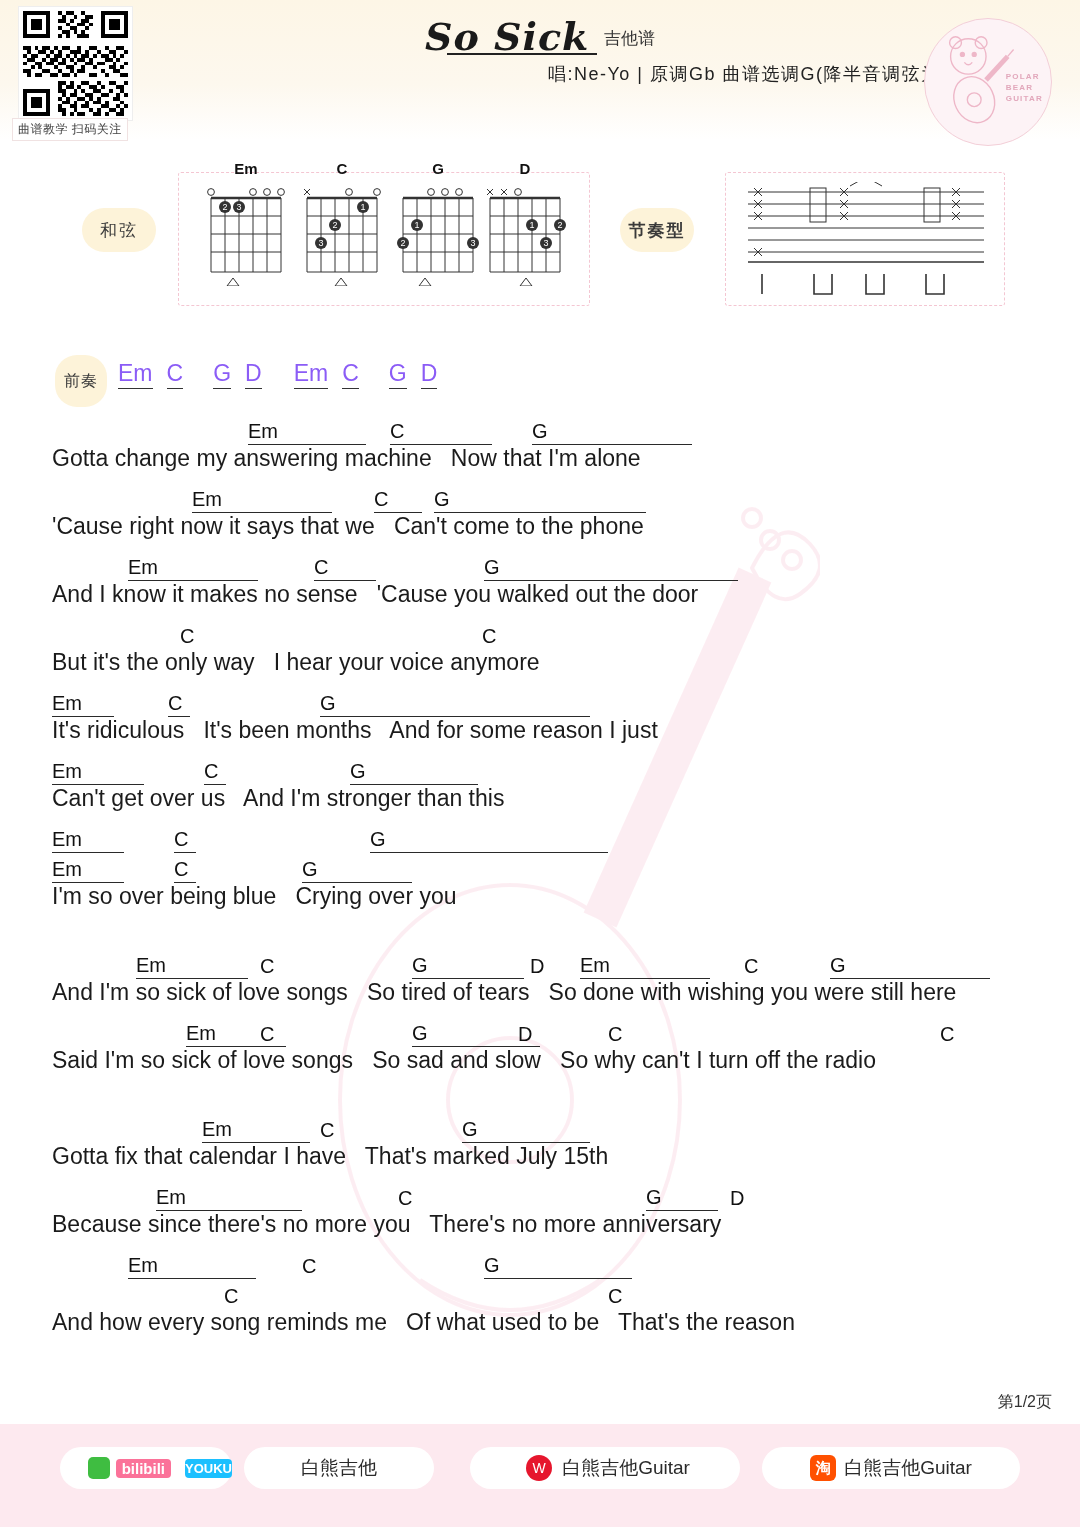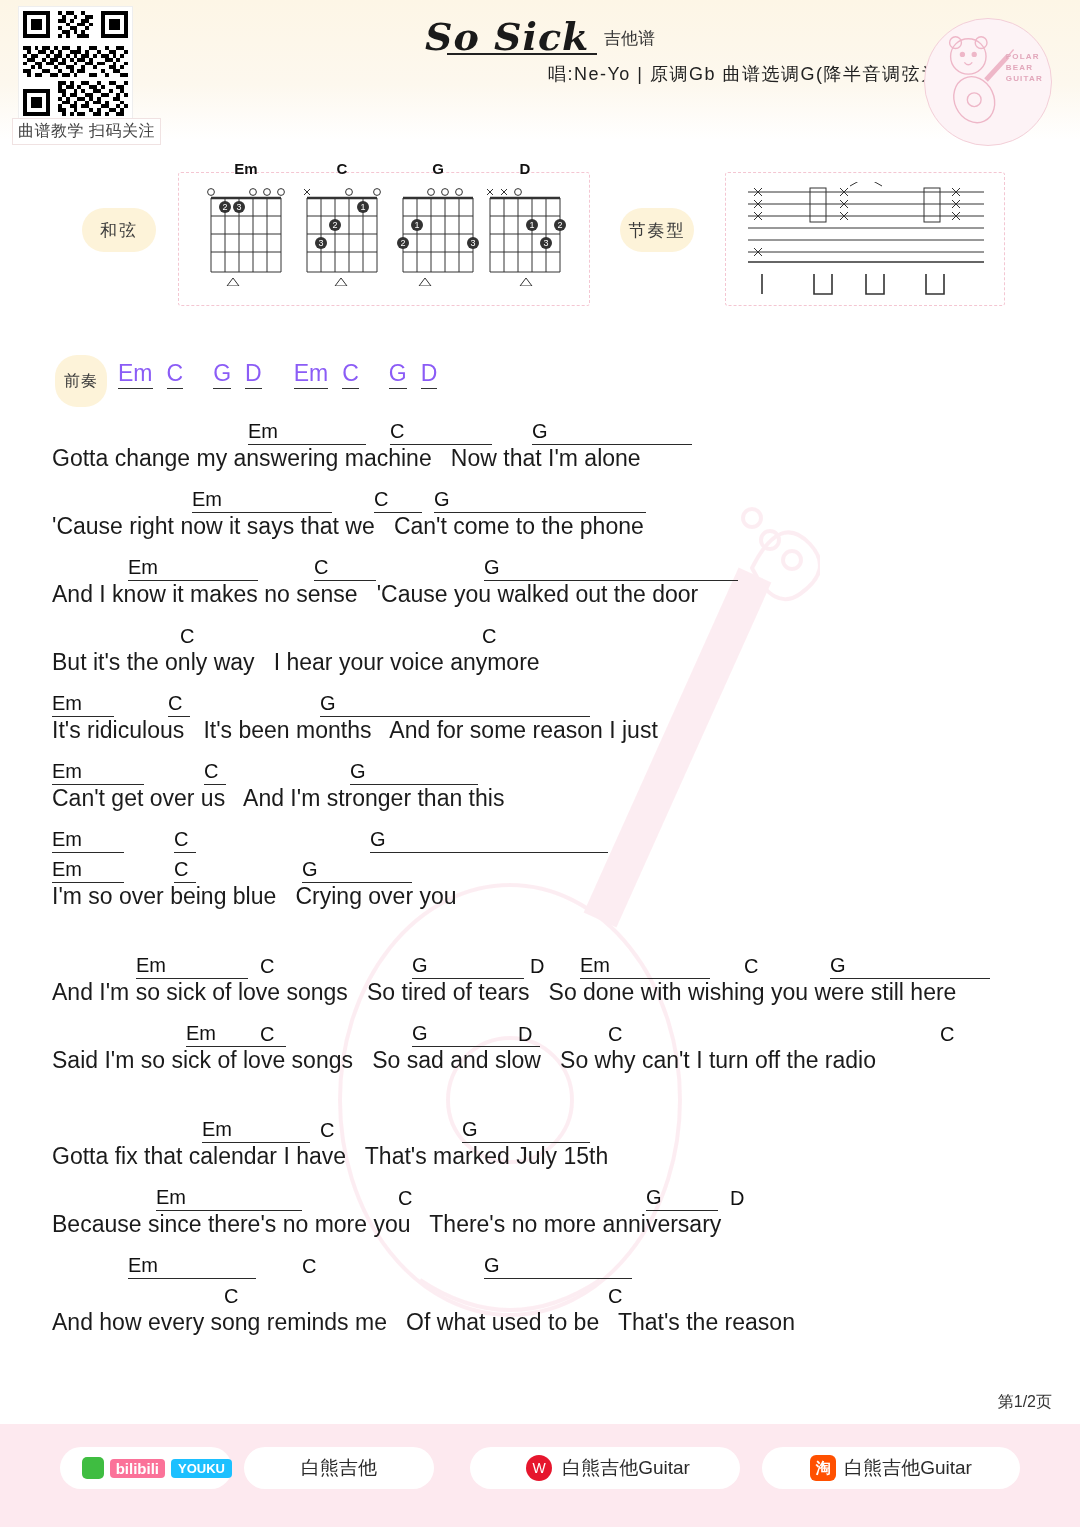--- a/index.html
+++ b/index.html
@@ -18,21 +18,21 @@
     position:absolute; top:0; left:0; width:1080px; height:140px;
     background:linear-gradient(to bottom,#fdf6e6,#fdf8ee 60%,#ffffff);
   }
   .qr-box {
     position:absolute; left:18px; top:6px; width:115px; height:115px;
     background:#fff; border:1px solid #eee;
   }
   .qr-box svg { display:block; }
   .qr-caption {
     position:absolute; left:12px; top:118px;
-    font-size:16px; color:#444; background:#fff;
+    font-size:12px; color:#444; background:#fff;
     border:1px solid #f0e2e2; padding:2px 5px;
     letter-spacing:0.5px;
   }
   .title-wrap { position:absolute; left:0; top:14px; width:1080px; text-align:center; }
   .song-title {
     font-family:"DejaVu Serif", serif;
     font-style:italic; font-weight:bold;
     font-size:38px; color:#1a1a1a; letter-spacing:1px;
   }
   .title-sub {
@@ -47,34 +47,34 @@
     font-size:18px; color:#222; letter-spacing:1.5px;
   }
   .logo-circle {
     position:absolute; right:28px; top:18px; width:128px; height:128px;
     border-radius:50%; border:1.5px solid #f3cfd8; background:#fdf3f6;
   }
   .logo-inner {
     position:absolute; left:0; top:0; width:100%; height:100%;
   }
   .logo-text {
-    position:absolute; right:8px; top:32px;
+    position:absolute; right:8px; top:52px;
     font-size:8px; line-height:11px; color:#e2a7bb; letter-spacing:1.2px;
     text-align:left; font-weight:bold;
   }
 
   
   .pill {
     position:absolute; width:74px; height:44px; border-radius:22px;
     background:#fdf3d9; color:#3a3a3a; font-size:17px;
     display:flex; align-items:center; justify-content:center;
     letter-spacing:2px;
   }
   #pill-chords { left:82px; top:208px; }
-  #pill-rhythm { left:620px; top:208px; }
+  #pill-rhythm { left:620px; top:208px;font-weight:bold; }
   #pill-intro  { left:55px; top:355px; width:52px; height:52px; font-size:16px; letter-spacing:1px;}
 
   .dashed-box {
     position:absolute; border:1.5px dashed #f4c6d2; border-radius:3px;
   }
   #chord-box { left:178px; top:172px; width:412px; height:134px; }
   #rhythm-box { left:725px; top:172px; width:280px; height:134px; }
 
   .chord-diagram { position:absolute; top:186px; }
   .chord-name {
@@ -127,21 +127,21 @@
     position:absolute; top:23px; height:42px; border-radius:21px;
     background:#ffffff; display:flex; align-items:center;
     font-size:19px; color:#2a2a2a;
   }
   #f1 { left:60px; width:172px; justify-content:flex-end; gap:6px; }
   #f2 { left:244px; width:190px; justify-content:center; }
   #f3 { left:470px; width:270px; justify-content:center; gap:10px; padding-left:6px;}
   #f4 { left:762px; width:258px; justify-content:center; gap:8px; }
   .badge-wx { width:22px; height:22px; border-radius:5px; background:#3fbd41; position:relative; }
   .badge-bili { font-size:15px; color:#fff; background:#fb7299; border-radius:4px; padding:1px 6px; font-weight:bold;}
-  .badge-youku { font-size:13px; color:#fff; background:#1cc0ff; border-radius:4px; padding:2px 7px; font-weight:bold;}
+  .badge-youku { font-size:13px; color:#fff; background:#1cc0ff; border-radius:4px; padding:2px 0; font-weight:bold;margin-left:8px;}
   .badge-weibo { width:26px; height:26px; border-radius:50%; background:#e6162d; color:#fff; font-size:14px; display:flex; align-items:center; justify-content:center; }
   .badge-tao { width:26px; height:26px; border-radius:6px; background:#ff5000; color:#fff; font-size:15px; display:flex; align-items:center; justify-content:center; font-weight:bold;}
 </style>
 </head>
 <body>
 
 <div class="header">
 
   <div class="qr-box">
     <svg width="113" height="113" viewBox="0 0 29 29" shape-rendering="crispEdges">

